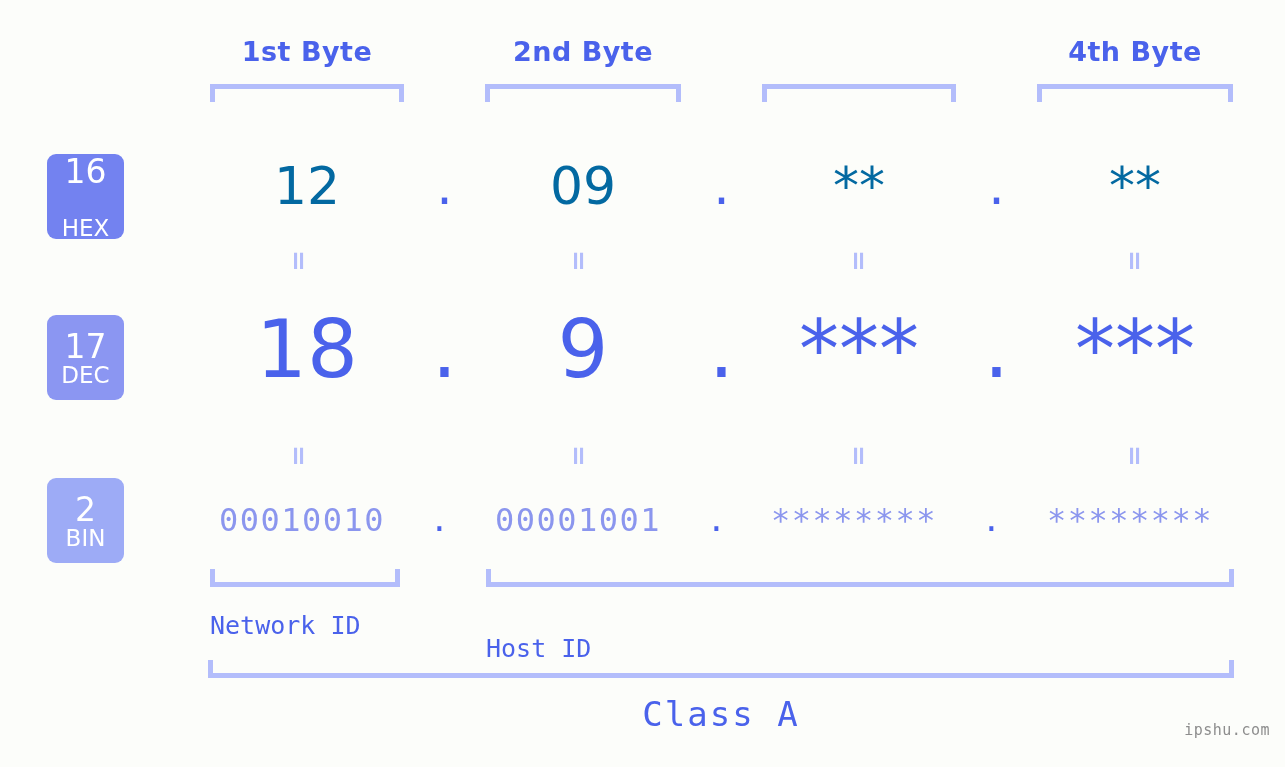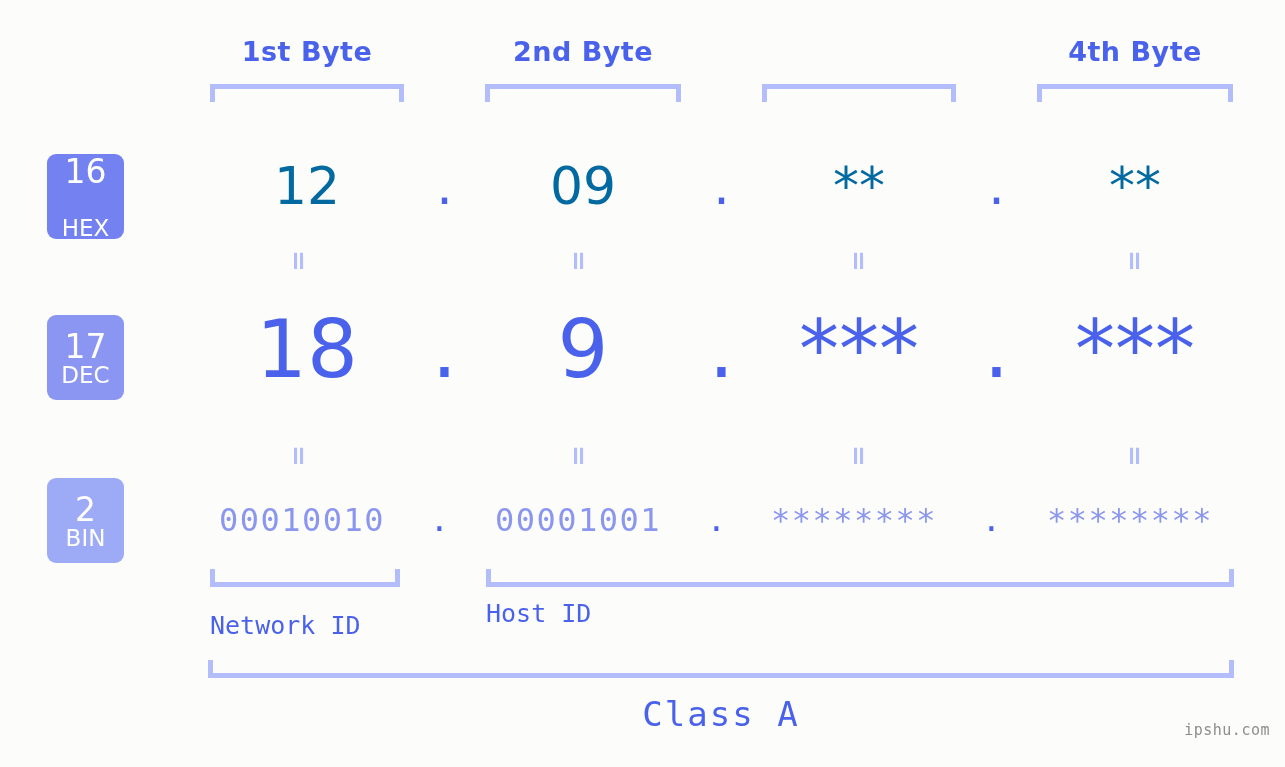--- a/index.html
+++ b/index.html
@@ -255,20 +255,20 @@
     <div class="dot" style="left:676px;width:81px;">.</div>
     <div class="cell" style="left:757px;width:194px;">********</div>
     <div class="dot" style="left:951px;width:81px;">.</div>
     <div class="cell" style="left:1032px;width:196px;">********</div>
   </div>
 
   <div class="bracket-up" style="left:210px;width:190px;top:569px;"></div>
   <div class="bracket-up" style="left:486px;width:748px;top:569px;"></div>
 
   <div class="section-label" style="left:210px;width:190px;top:611px;">Network ID</div>
-  <div class="section-label" style="left:486px;width:748px;top:599px;">Host ID</div>
+  <div class="section-label" style="left:486px;width:748px;top:634px;">Host ID</div>
 
   <div class="bracket-up" style="left:208px;width:1026px;top:660px;"></div>
   <div class="class-label" style="left:208px;width:1026px;top:694px;">Class A</div>
 
   <div class="watermark">ipshu.com</div>
 
 </div>
 
 </body></html>

